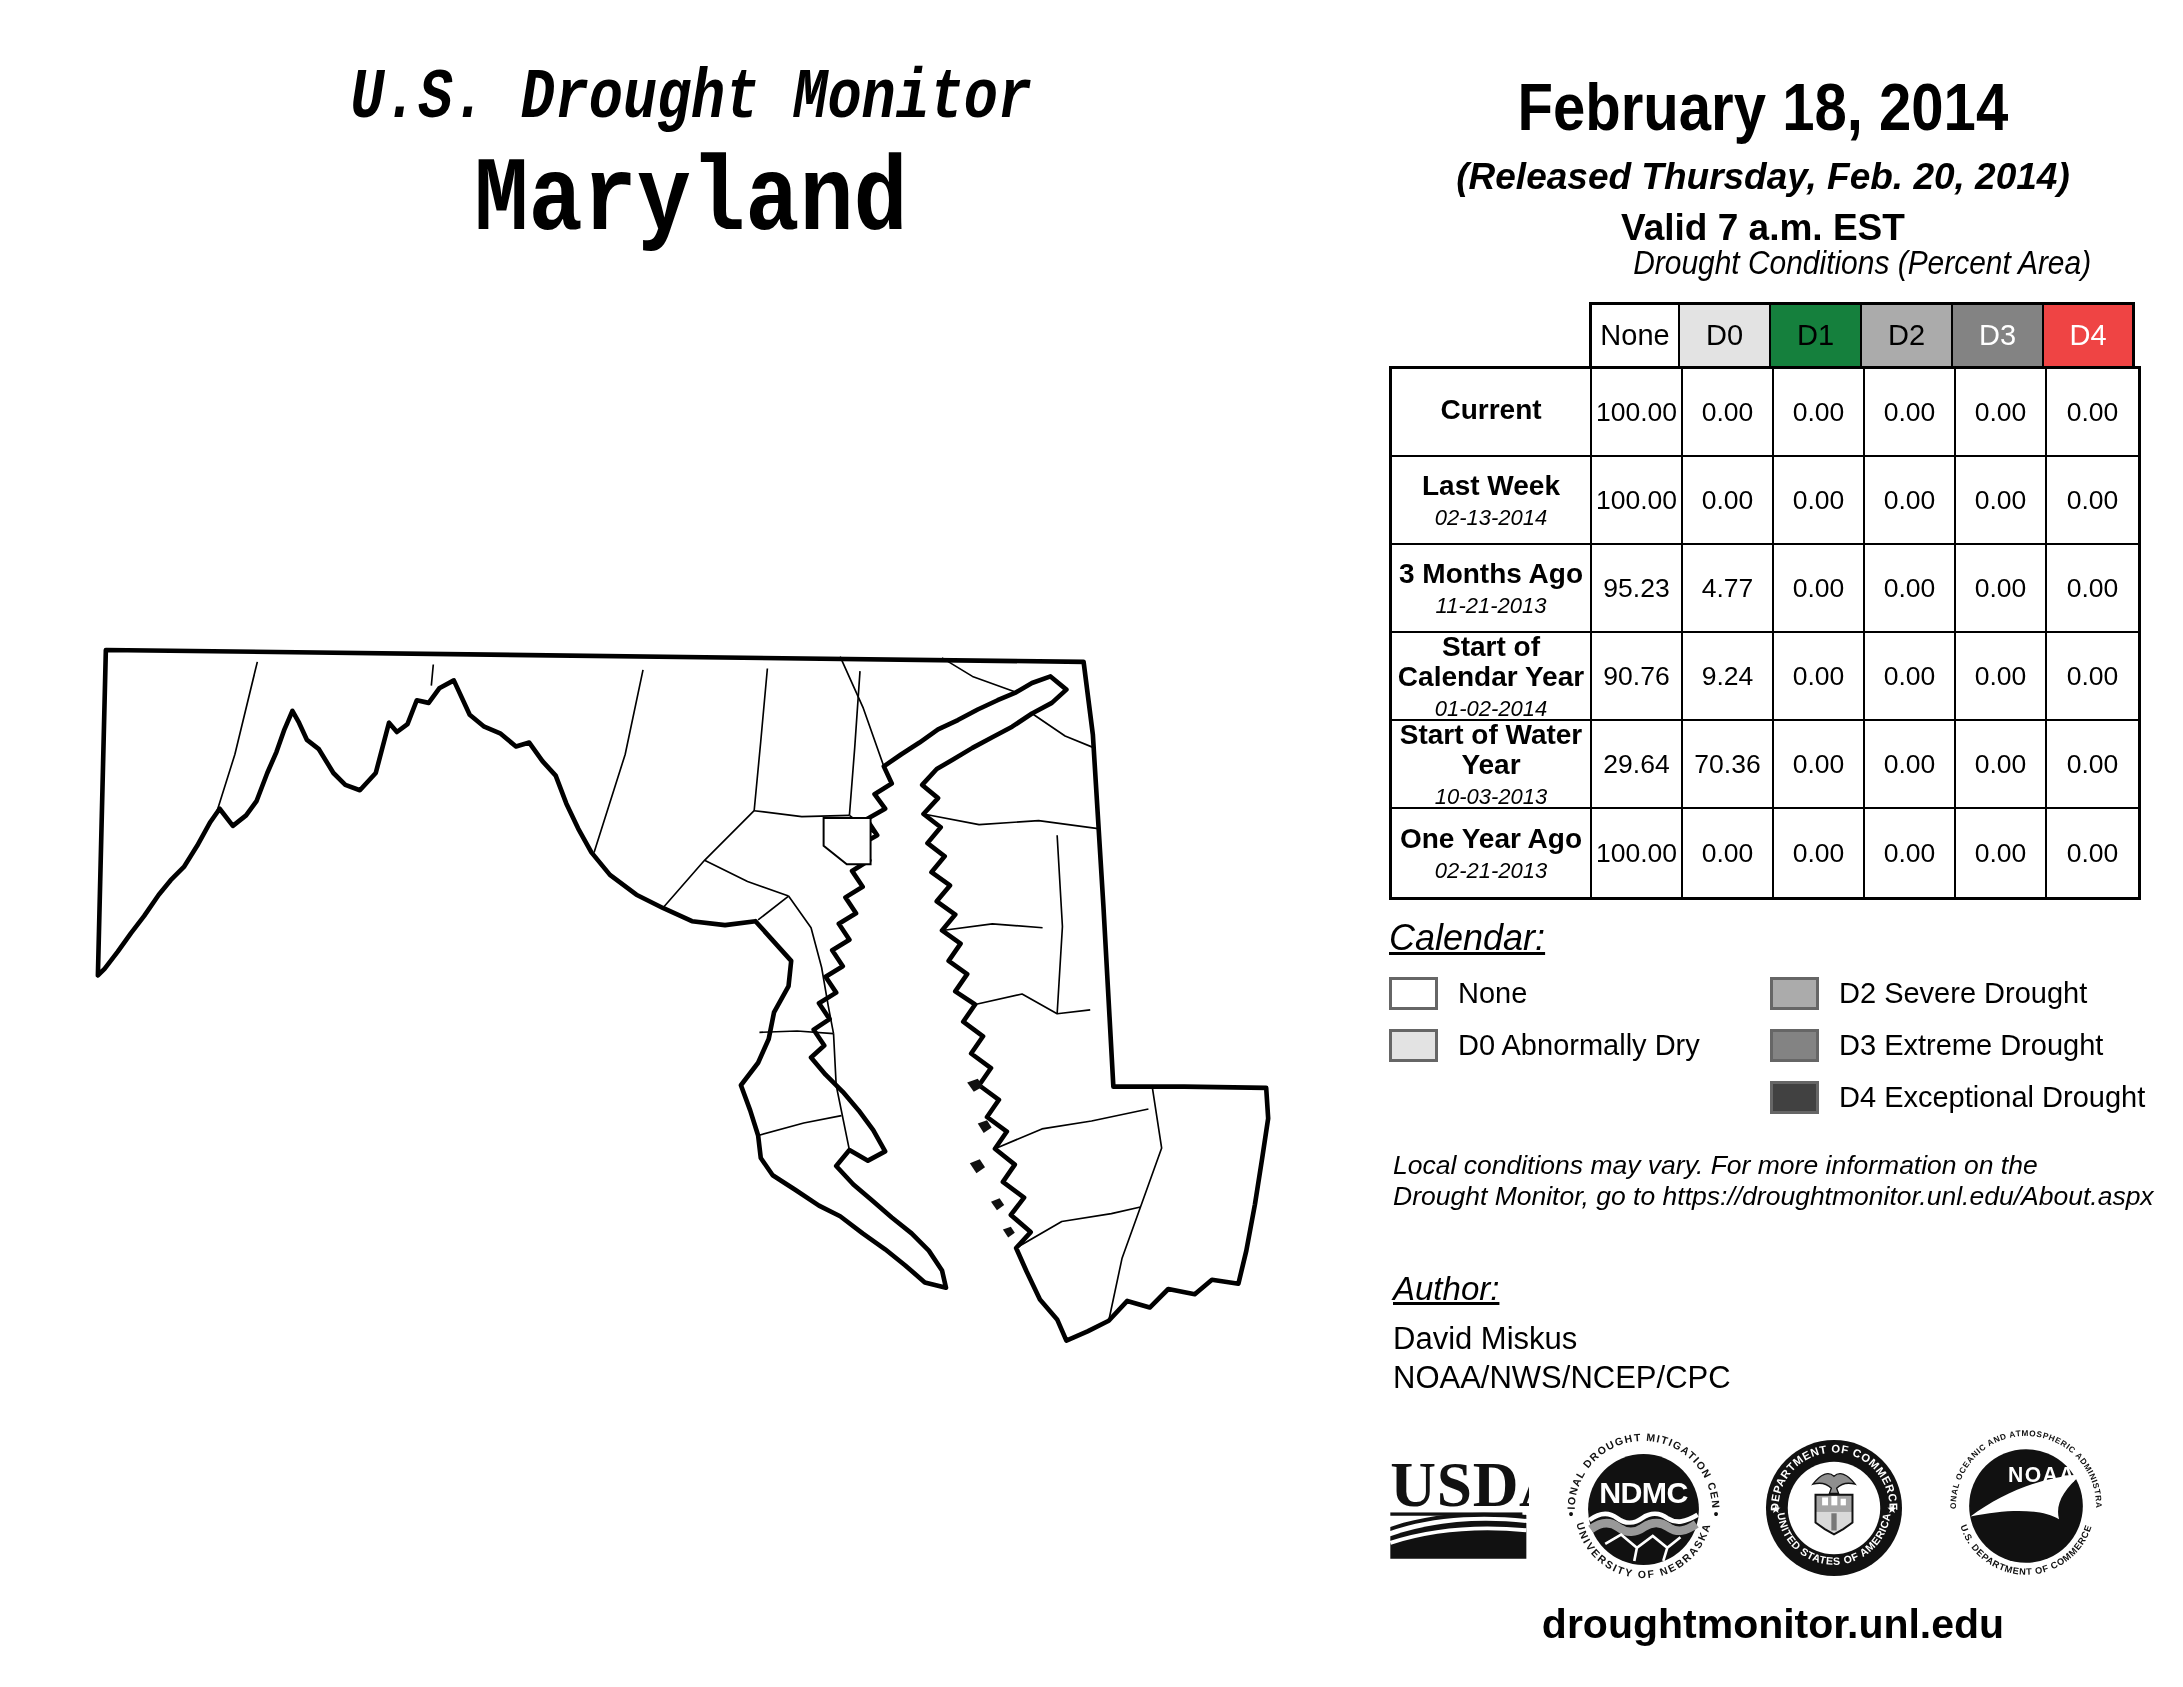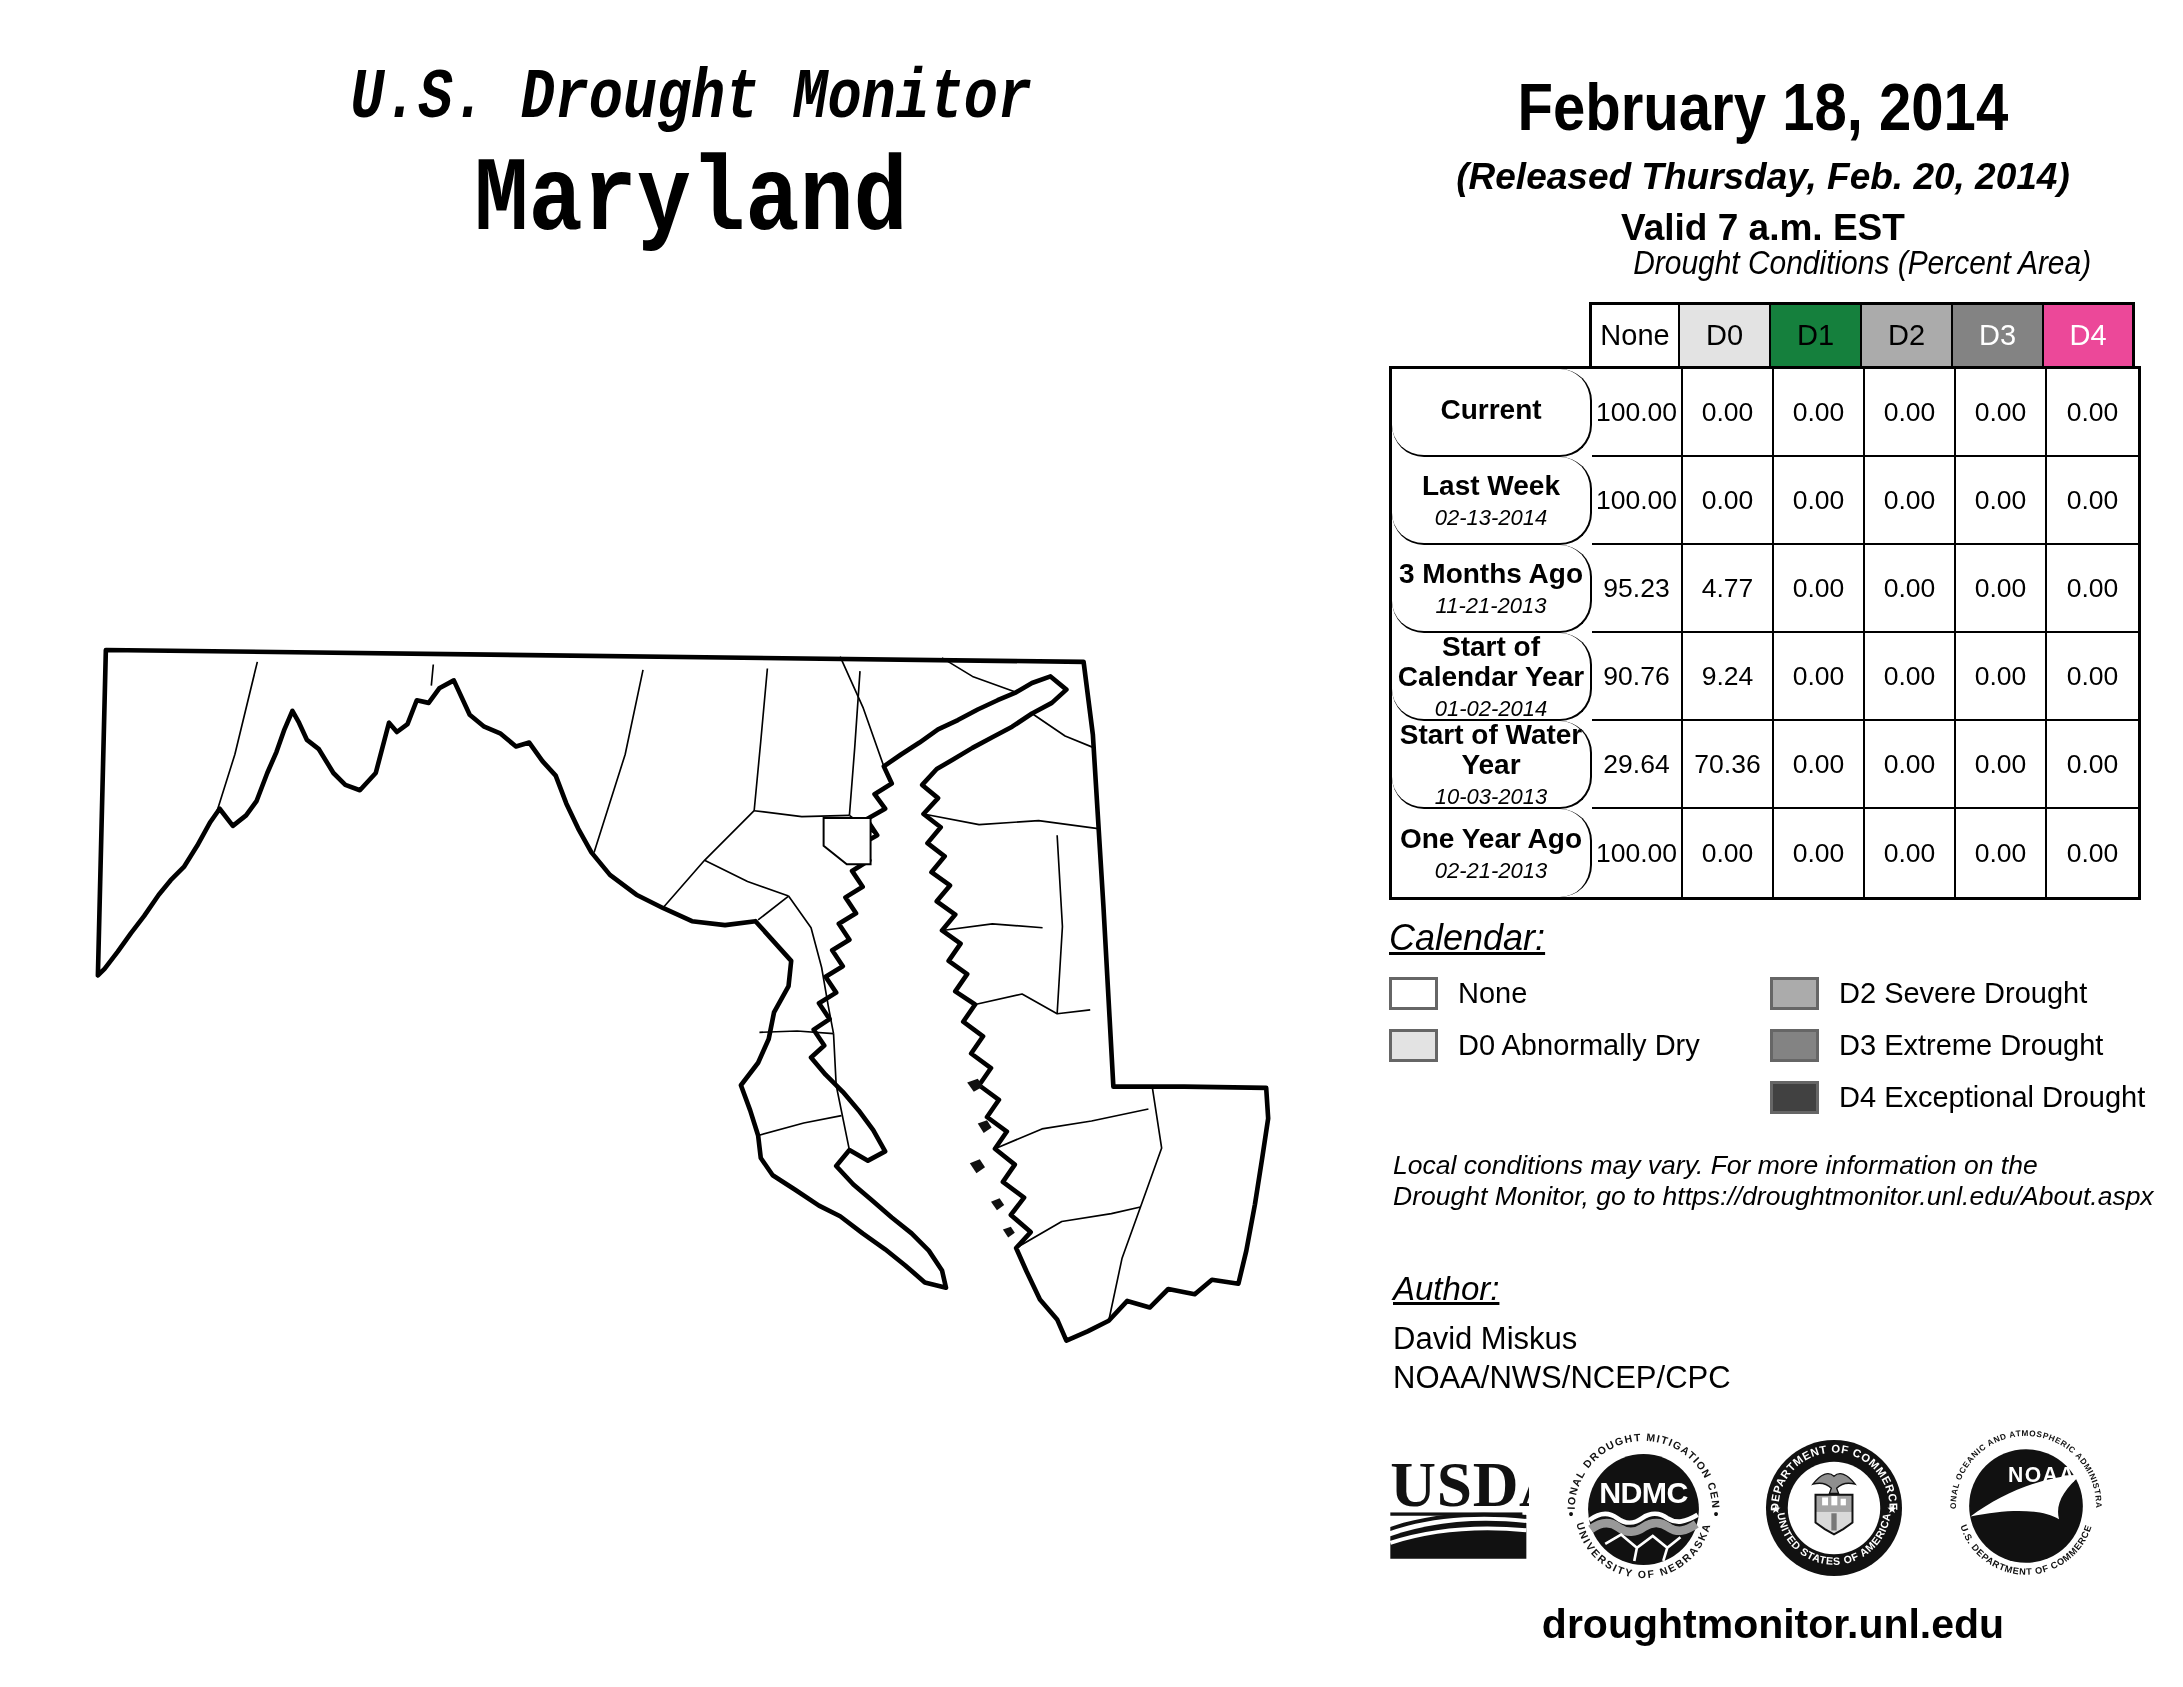--- a/index.html
+++ b/index.html
@@ -25,21 +25,21 @@
     display:flex;align-items:center;justify-content:center;font-size:29px;}
   .hcell:first-child{border-left:3.3px solid #000;}
   .hcell:last-child{border-right:3.3px solid #000;}
   .hc-white{color:#fff;}
   .tbody{position:absolute;left:0;top:64px;display:grid;
     grid-template-columns:200px repeat(6,91px);grid-auto-rows:88px;border:3.3px solid #000;}
   .cell{box-sizing:border-box;border-right:2.6px solid #000;border-bottom:2.6px solid #000;
     display:flex;align-items:center;justify-content:center;font-size:26.5px;background:#fff;}
   .cell:nth-child(7n){border-right:none;}
   .cell:nth-child(n+36){border-bottom:none;}
-  .rlabel{flex-direction:column;text-align:center;line-height:1.05;border-radius:32px;}
+  .rlabel{flex-direction:column;text-align:center;line-height:1.05;}
   .rlabel .rl{font-weight:bold;font-size:28px;}
   .rlabel .rd{font-style:italic;font-size:22px;margin-top:5.3px;}
   
   .t-intensity{left:1389px;top:917px;font-size:36px;font-style:italic;text-decoration:underline;}
   .leg-col{display:flex;flex-direction:column;}
   .leg-row{display:flex;align-items:center;height:52px;}
   .sw{box-sizing:border-box;width:49px;height:33px;border:3.3px solid #666;margin-right:20px;flex:none;}
   .leg-lab{font-size:29px;white-space:nowrap;}
   
   .disclaimer{left:1393px;top:1150px;font-size:26.5px;font-style:italic;line-height:1.16;white-space:nowrap;}
@@ -68,21 +68,21 @@
 
 <div class="abs t-caption"><span class="cx">Drought Conditions (Percent Area)</span></div>
 
 <div class="abs tbl">
   <div class="thead">
     <div class="hcell" style="background-color: rgb(255, 255, 255);">None</div>
     <div class="hcell" style="background-color: rgb(227, 227, 227);">D0</div>
     <div class="hcell" style="background-color: #15803d;">D1</div>
     <div class="hcell" style="background-color: rgb(171, 171, 171);">D2</div>
     <div class="hcell hc-white" style="background-color: rgb(131, 131, 131);">D3</div>
-    <div class="hcell hc-white" style="background-color: #ec4899;">D4</div>
+    <div class="hcell hc-white" style="background-color: #ef4444;">D4</div>
   </div>
   <div class="tbody">
 
     <div class="cell rlabel">
         <span class="rl">Current</span>
         <span class="rd"></span>
       </div>
     <div class="cell">100.00</div>
     <div class="cell">0.00</div>
     <div class="cell">0.00</div>

